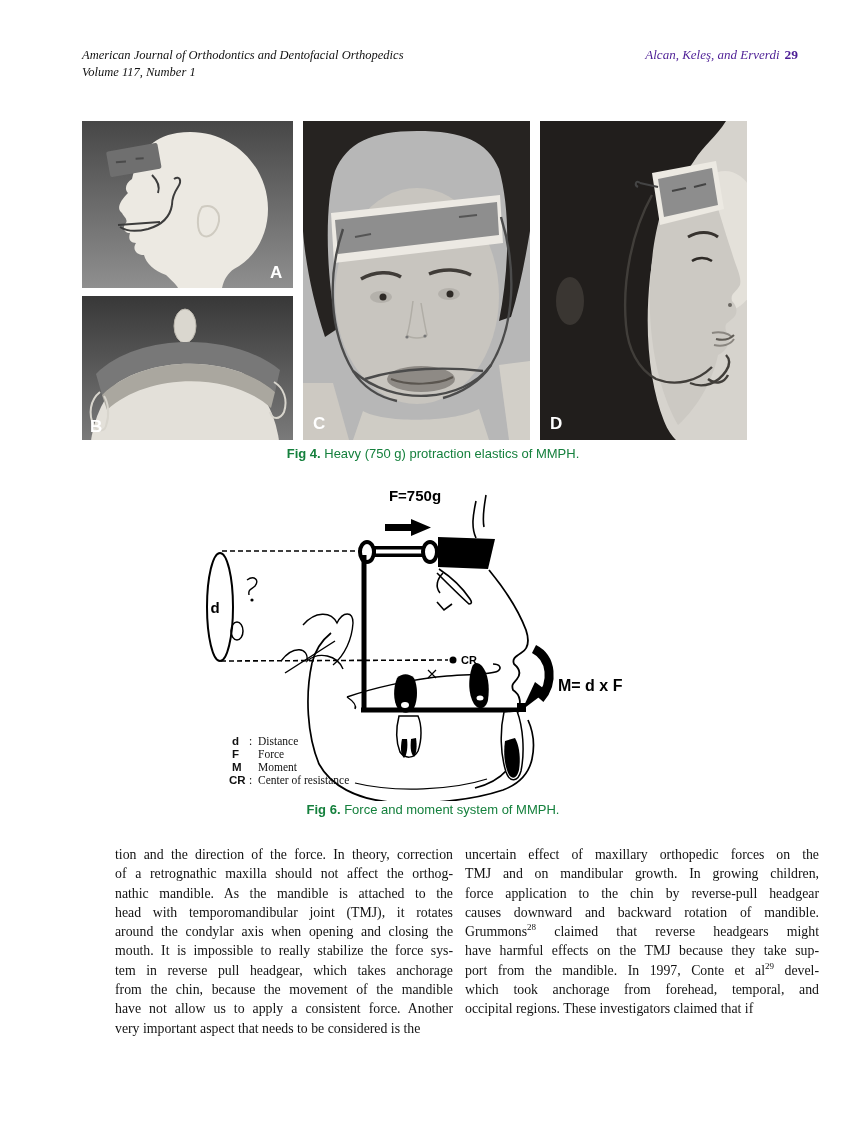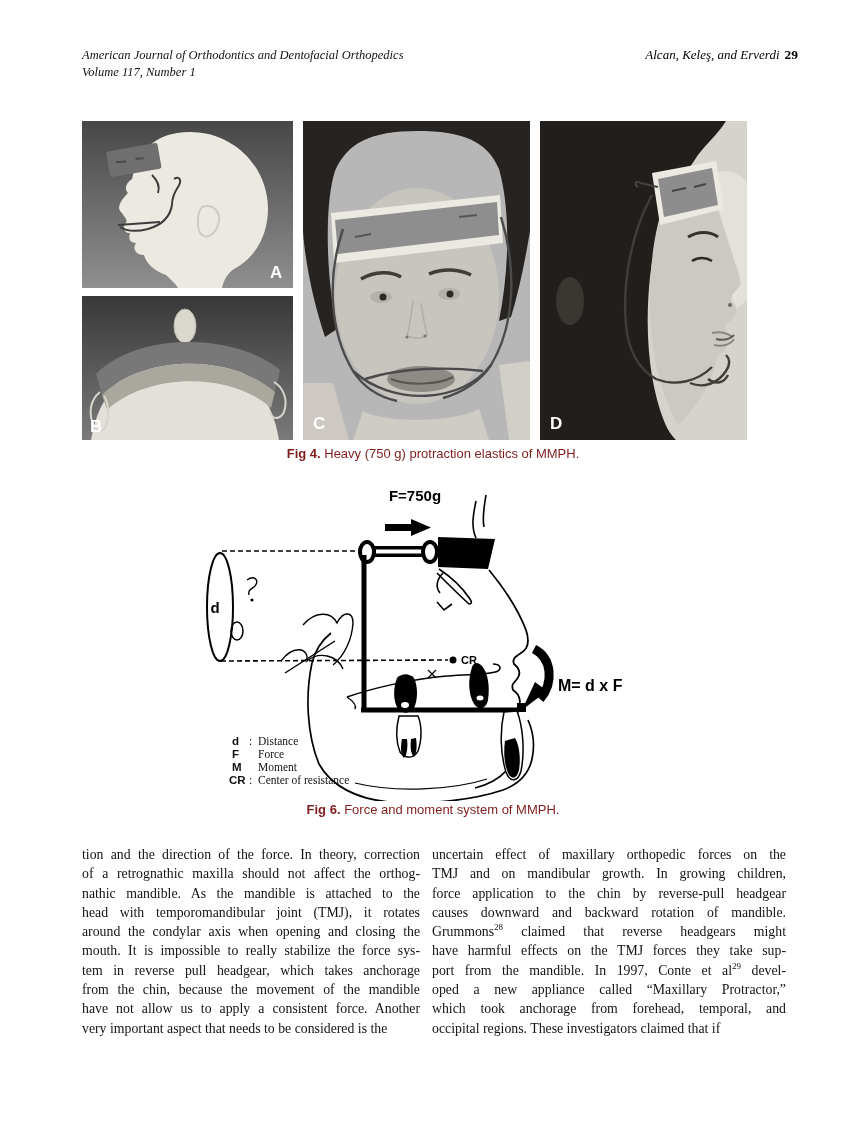--- a/index.html
+++ b/index.html
@@ -1,43 +1,43 @@
 <!DOCTYPE html>
 <html><head>
 <meta charset="utf-8">
 <style>
   html,body { margin:0; padding:0; background:#ffffff; }
   .page { position:relative; width:866px; height:1122px; background:#ffffff; overflow:hidden;
           font-family:"Liberation Serif", serif; color:#141414; }
 
   
   .hdr-left  { position:absolute; left:82px; top:47px; font-style:italic; font-size:12.5px; line-height:17px; color:#111; }
-  .hdr-right { position:absolute; right:68px; top:47px; font-style:italic; font-size:13px; color:#000000; white-space:nowrap;margin-left:32px; }
+  .hdr-right { position:absolute; right:68px; top:47px; font-style:italic; font-size:13px; color:#4c1d95; white-space:nowrap;margin-left:32px; }
   .hdr-right .pagenum { font-style:normal; font-weight:bold; font-size:13.5px; margin-left:5px; }
 
   
   .photo { position:absolute; display:block; }
   .ph-label { font-family:"Liberation Sans", sans-serif; font-weight:bold; font-size:17px; fill:#ffffff; }
 
   
   .caption { position:absolute; left:0; width:866px; text-align:center;
-             font-family:"Liberation Sans", sans-serif; font-size:13px; color:#7f1d1d; }
+             font-family:"Liberation Sans", sans-serif; font-size:13px; color:#15803d; }
   .cap-label { font-weight:bold; }
   .cap4 { top:446px; }
   .cap5 { top:802px; }
 
   
   .diagram { position:absolute; left:185px; top:483px; }
   .dg-bold-lbl { font-family:"Liberation Sans", sans-serif; font-weight:bold; fill:#000; }
   .leg-sym  { font-family:"Liberation Sans", sans-serif; font-weight:bold; font-size:11.5px; fill:#111; }
   .leg-sep  { font-family:"Liberation Serif", serif; font-size:11.5px; fill:#111; }
   .leg-name { font-family:"Liberation Serif", serif; font-size:11.5px; fill:#111; }
 
   
-  .col { position:absolute; top:845px; font-size:13.8px; line-height:19.3px; color:#121212; }
+  .col { position:absolute; top:845px; font-size:13.8px; line-height:19.3px; color:#121212;margin-left:33px; }
   .col-left  { left:82px;  width:338px; }
   .col-right { left:432px; width:354px; }
   .ln { text-align:justify; text-align-last:justify; height:19.3px; overflow:hidden; }
   .ln.last { text-align-last:auto; }
   sup { font-size:9px; line-height:0; vertical-align:super; }
 </style>
 </head>
 <body>
 
 <div class="page">
@@ -260,20 +260,19 @@
     <div class="ln">have not allow us to apply a consistent force. Another</div>
     <div class="ln last">very important aspect that needs to be considered is the</div>
   </div>
 
   <div class="col col-right">
     <div class="ln">uncertain effect of maxillary orthopedic forces on the</div>
     <div class="ln">TMJ and on mandibular growth. In growing children,</div>
     <div class="ln">force application to the chin by reverse-pull headgear</div>
     <div class="ln">causes downward and backward rotation of mandible.</div>
     <div class="ln"><span>Grummons</span><sup>28</sup><span> claimed that reverse headgears might</span></div>
-    <div class="ln">have harmful effects on the TMJ forces they take sup-</div>
+    <div class="ln">have harmful effects on the TMJ because they take sup-</div>
     <div class="ln"><span>port from the mandible. In 1997, Conte et al</span><sup>29</sup><span> devel-</span></div>
-    <div class="ln">oped a new appliance called “Maxillary Protractor,”</div>
     <div class="ln">which took anchorage from forehead, temporal, and</div>
     <div class="ln last">occipital regions. These investigators claimed that if</div>
   </div>
 
 </div>
 
 </body></html>

